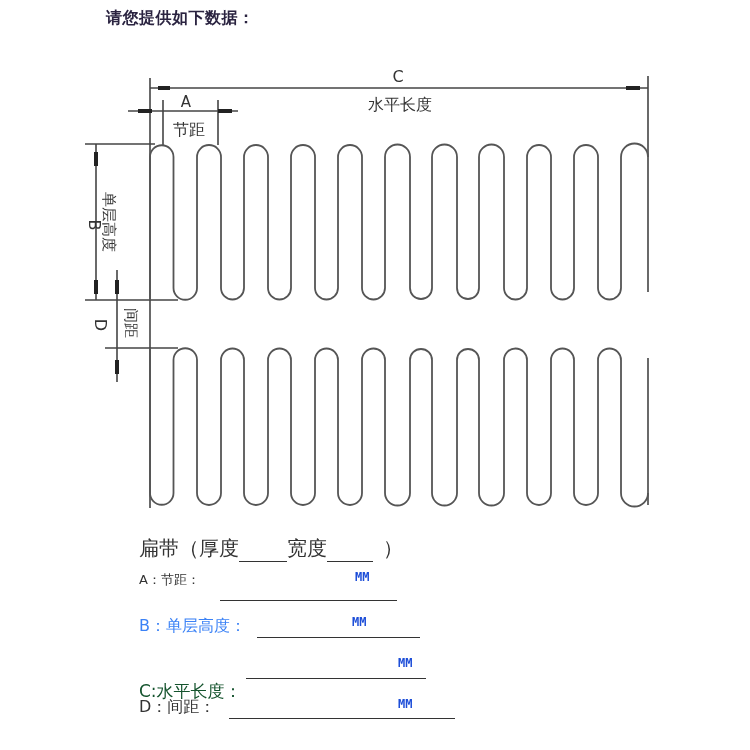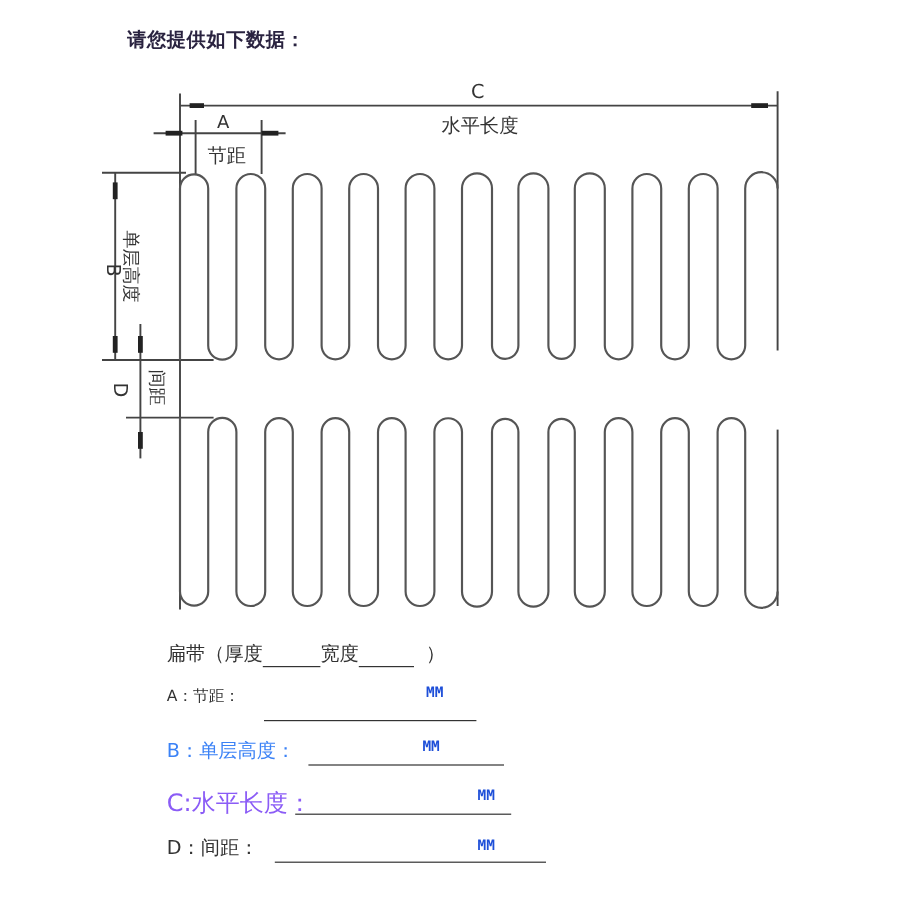--- a/index.html
+++ b/index.html
@@ -1,17 +1,17 @@
 <!DOCTYPE html>
 <html><head>
 <meta charset="utf-8">
 <style>
   html, body { margin:0; padding:0; background:#ffffff; }
   body { width:750px; height:750px; position:relative; overflow:hidden; font-family:"DejaVu Sans", sans-serif; }
-  .heading { position:absolute; left:106px; top:8px; font-size:16px; font-weight:bold; color:#2a2340; letter-spacing:0.5px;margin-top:15px; }
+  .heading { position:absolute; left:106px; top:8px; font-size:16px; font-weight:bold; color:#2a2340; letter-spacing:0.5px; }
   svg.drawing { position:absolute; left:0; top:0; }
   .lbl { font-family:"DejaVu Sans", sans-serif; fill:#333; }
   .row { position:absolute; white-space:nowrap; }
   .line { position:absolute; height:1px; background:#333; }
   .unit { position:absolute; font-size:12px; font-weight:bold; color:#1d4ed8; font-family:"DejaVu Sans Mono", monospace; }
   .blank { display:inline-block; border-bottom:1.5px solid #333; vertical-align:bottom; }
 </style>
 </head>
 <body>
 
@@ -75,31 +75,31 @@
   <text class="lbl" x="398" y="82" font-size="16" text-anchor="middle">C</text>
   <text class="lbl" x="400" y="110" font-size="16" text-anchor="middle">水平长度</text>
   <text class="lbl" x="186" y="107" font-size="15" text-anchor="middle">A</text>
   <text class="lbl" x="189" y="135" font-size="16" text-anchor="middle">节距</text>
   <text class="lbl" x="0" y="0" font-size="16" text-anchor="middle" transform="translate(89,225) rotate(90)">B</text>
   <text class="lbl" x="0" y="0" font-size="15" text-anchor="middle" transform="translate(104,222) rotate(90)">单层高度</text>
   <text class="lbl" x="0" y="0" font-size="16" text-anchor="middle" transform="translate(95,325) rotate(90)">D</text>
   <text class="lbl" x="0" y="0" font-size="15" text-anchor="middle" transform="translate(126,323) rotate(90)">间距</text>
 </svg>
 
-<div class="row" style="left:139px; top:535px; font-size:16px; color:#333;">
+<div class="row" style="left:139px; top:535px; font-size:20px; color:#333;">
   <span>扁带（厚度</span><span class="blank" style="width:48px;"></span><span>宽度</span><span class="blank" style="width:46px;"></span><span style="margin-left:10px;">）</span>
 </div>
 
 <div class="row" style="left:139px; top:571px; font-size:13px; color:#333;">A：节距：</div>
 <div class="line" style="left:220px; top:600px; width:177px;"></div>
 <div class="unit" style="left:355px; top:570px;">MM</div>
 
 <div class="row" style="left:139px; top:616px; font-size:16px; color:#3b82f6;">B：单层高度：</div>
 <div class="line" style="left:257px; top:637px; width:163px;"></div>
 <div class="unit" style="left:352px; top:615px;">MM</div>
 
-<div class="row" style="left:139px; top:656px; font-size:20px; color:#8b5cf6;">C:水平长度：</div>
+<div class="row" style="left:139px; top:680px; font-size:17px; color:#14532d;">C:水平长度：</div>
 <div class="line" style="left:246px; top:678px; width:180px;"></div>
 <div class="unit" style="left:398px; top:656px;">MM</div>
 
 <div class="row" style="left:139px; top:697px; font-size:16px; color:#333;">D：间距：</div>
 <div class="line" style="left:229px; top:718px; width:226px;"></div>
 <div class="unit" style="left:398px; top:697px;">MM</div>
 
 </body></html>

